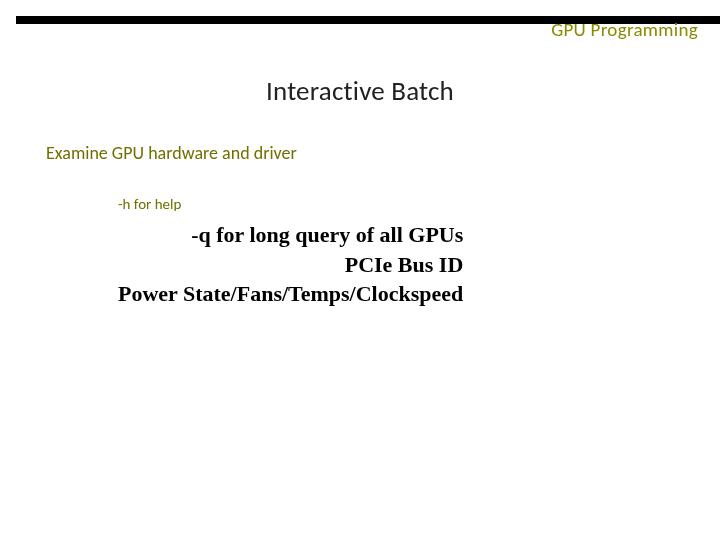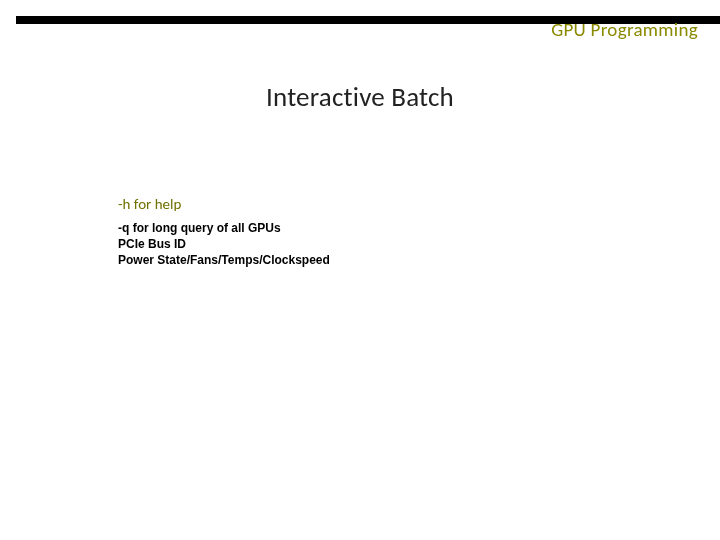--- a/index.html
+++ b/index.html
@@ -19,21 +19,21 @@
       position: absolute;
       top: 18px;
       right: 22px;
       color: #8a8a00;
       font-size: 19px;
       font-weight: 300;
       letter-spacing: 0.3px;
     }
     .title {
       position: absolute;
-      top: 80px;
+      top: 74px;
       left: 0;
       width: 720px;
       text-align: center;
       font-size: 27px;
       font-weight: 300;
       color: #222;
       letter-spacing: 0.2px;
     }
     .subtitle {
       position: absolute;
@@ -58,38 +58,40 @@
       left: 118px;
       font-size: 15px;
       font-weight: 300;
       color: #707000;
       font-family: "Segoe UI Light", "Segoe UI", Calibri, Arial, sans-serif;
     }
     .details {
       position: absolute;
       top: 220px;
       left: 118px;
-      font-family: Liberation Sans, sans-serif;
-      font-size: 12px;
+      font-family: Liberation Serif, serif;
+      font-size: 22px;
       font-weight: bold;
       color: #000;
       line-height: 1.35;
       white-space: pre;
+      text-align: right;
     }
   </style>
 </head>
 <body>
 
 <div class="slide">
   <div class="topbar"></div>
 
   <div class="header-label">GPU Programming</div>
 
   <div class="title">Interactive Batch</div>
 
+  <div class="subtitle">Examine GPU hardware and driver</div>
 
 
   <div class="helpline">-h for help</div>
 
   <div class="details"><span>-q for long query of all GPUs</span>
 <span>PCIe Bus ID</span>
 <span>Power State/Fans/Temps/Clockspeed</span></div>
 </div>
 
 </body></html>

